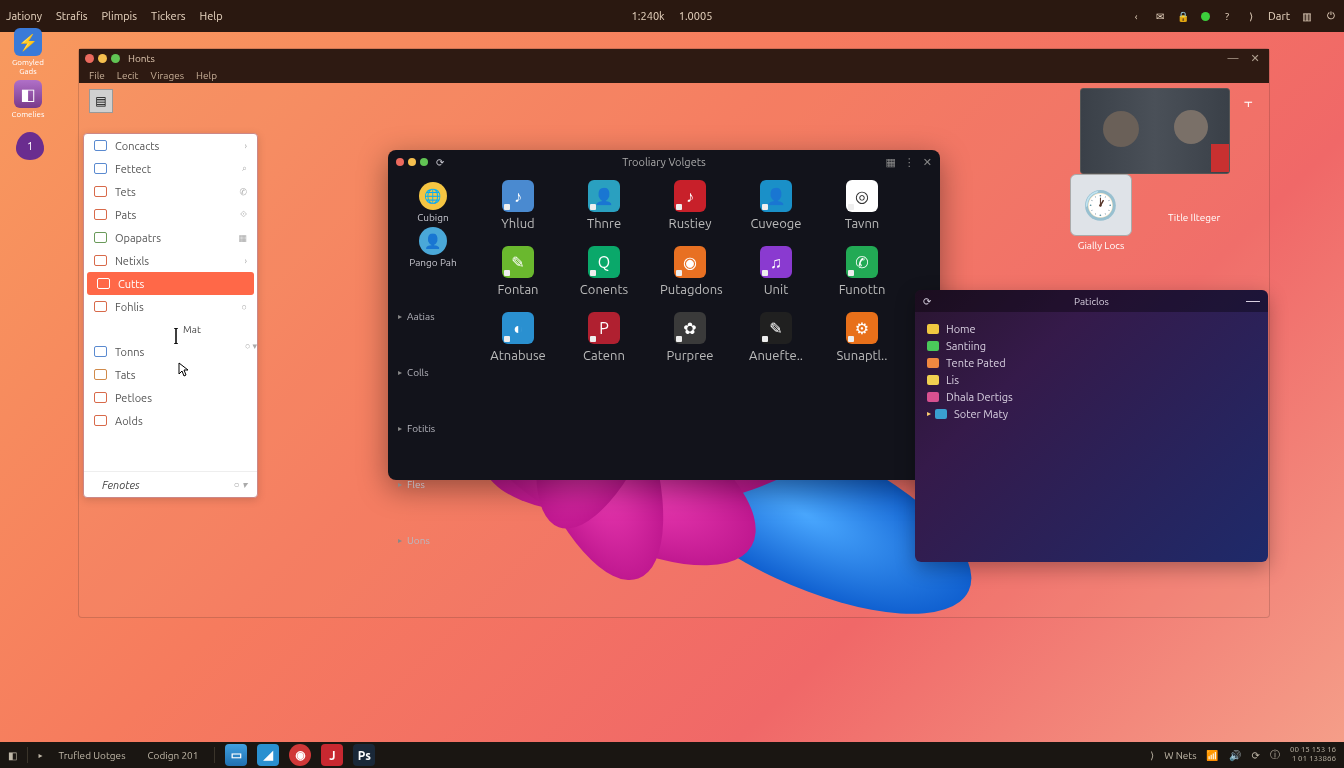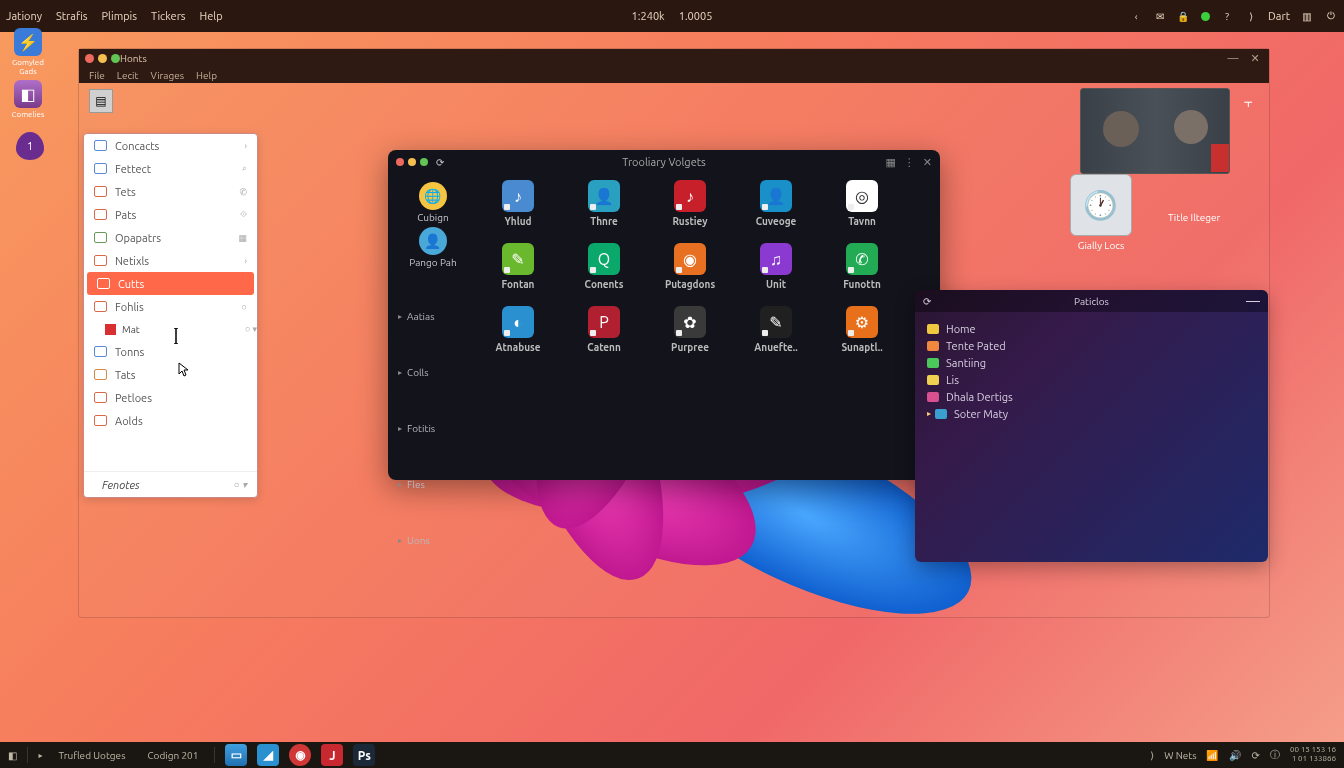--- a/index.html
+++ b/index.html
@@ -13,21 +13,21 @@
 .topbar-right { margin-left: auto; display: flex; gap: 10px; align-items: center; }
 .tray-ic { width: 14px; height: 14px; display: inline-flex; align-items: center; justify-content: center; font-size: 10px; }
 .tray-dot-green { width: 9px; height: 9px; border-radius: 50%; background: #3cce3c; }
 
 
 .desk-icon { position: absolute; width: 40px; text-align: center; font-size: 8px; color: #fff; }
 .desk-icon .box { width: 28px; height: 28px; margin: 0 auto 2px; border-radius: 6px; display: flex; align-items: center; justify-content: center; font-size: 16px; color: #fff; }
 
 
 .home-win { position: absolute; top: 48px; left: 78px; width: 1192px; height: 570px; background: rgba(240,150,120,0.15); border: 1px solid rgba(0,0,0,0.15); border-radius: 4px; }
-.home-titlebar { height: 18px; background: #2e1a12; display: flex; align-items: center; padding: 0 6px; gap: 0; font-size: 10px; color: #e0c8b0; }
+.home-titlebar { height: 18px; background: #2e1a12; display: flex; align-items: center; padding: 0 6px; gap: 8px; font-size: 10px; color: #e0c8b0; }
 .traffic { display: flex; gap: 4px; }
 .traffic span { width: 9px; height: 9px; border-radius: 50%; }
 .t-red{background:#ec6a5e}.t-yel{background:#f5bf4f}.t-grn{background:#61c454}
 .home-menu { height: 16px; background: #2e1a12; display: flex; gap: 12px; padding: 0 10px; font-size: 10px; color: #c8b098; align-items: center; }
 .home-toolbar { padding: 6px 10px; }
 .home-toolbar .btn { width: 24px; height: 24px; background: #d0d0d0; border: 1px solid #999; display: inline-flex; align-items: center; justify-content: center; font-size: 12px; }
 .home-winctrl { position: absolute; top: 2px; right: 6px; display: flex; gap: 6px; color: #b0a090; font-size: 11px; }
 .home-winctrl span { width: 16px; height: 14px; display: flex; align-items: center; justify-content: center; cursor: default; }
 
 
@@ -35,21 +35,21 @@
 
 
 .panel { position: absolute; top: 133px; left: 83px; width: 175px; height: 365px; background: #fff; border: 1px solid #c88; border-radius: 4px; box-shadow: 0 2px 8px rgba(0,0,0,0.15); font-size: 11px; color: #444; }
 .panel-hdr { height: 28px; background: linear-gradient(#ff7b5a,#ff6848); display: flex; align-items: center; padding: 0 8px; color: #fff; font-weight: 600; border-radius: 4px 4px 0 0; }
 .panel-hdr .pic { width: 14px; height: 14px; border: 1px solid #fff; margin-right: 8px; }
 .panel-hdr .burger { margin-left: auto; font-size: 14px; }
 .panel-item { height: 23px; display: flex; align-items: center; padding: 0 10px; gap: 8px; color: #555; position: relative; }
 .panel-item.selected { background: #ff6848; color: #fff; border-radius: 3px; margin: 0 3px; }
 .panel-item .pic { width: 13px; height: 11px; border: 1px solid currentColor; border-radius: 2px; flex: none; }
 .panel-item .chev { margin-left: auto; font-size: 9px; color: #aaa; }
-.panel-sub { padding-left: 21px; font-size: 10px; height: 22px; display: flex; align-items: center; gap: 6px; }
+.panel-sub { padding-left: 43px; font-size: 10px; height: 22px; display: flex; align-items: center; gap: 6px; flex-direction: column; }
 .panel-sub .sw { width: 11px; height: 11px; background: #d83030; }
 .panel-footer { position: absolute; bottom: 0; left: 0; right: 0; height: 26px; border-top: 1px solid #eee; display: flex; align-items: center; padding: 0 10px; gap: 8px; font-style: italic; }
 .panel-footer .chev { margin-left: auto; font-size: 10px; color: #aaa; }
 
 
 .dark-win { position: absolute; top: 150px; left: 388px; width: 552px; height: 330px; background: #12131b; border-radius: 8px; box-shadow: 0 8px 30px rgba(0,0,0,0.4); color: #c8c8d0; font-size: 10px; }
 .dark-title { height: 24px; display: flex; align-items: center; padding: 0 8px; position: relative; }
 .dark-title .traffic span{width:8px;height:8px}
 .dark-title .ttl { position: absolute; left: 50%; transform: translateX(-50%); color: #aaa; font-size: 11px; }
 .dark-title .wctrl { margin-left: auto; display: flex; gap: 8px; color: #888; font-size: 11px; }
@@ -57,21 +57,21 @@
 .dark-side { width: 90px; padding: 8px 6px; font-size: 10px; }
 .dark-side-icon { text-align: center; margin-bottom: 4px; }
 .dark-side-icon .circ { width: 28px; height: 28px; border-radius: 50%; margin: 0 auto 2px; display: flex; align-items: center; justify-content: center; font-size: 14px; }
 .dark-side-item { height: 16px; display: flex; align-items: center; gap: 5px; padding: 0 4px; color: #b8b8c0; margin-top: 40px; }
 .dark-side-item::before { content: "▸"; font-size: 8px; color: #888; }
 .dark-grid { flex: 1; padding: 6px 10px; }
 .dark-row { display: flex; gap: 26px; margin-bottom: 16px; }
 .dark-app { width: 60px; text-align: center; }
 .dark-app .tile { width: 32px; height: 32px; border-radius: 6px; margin: 0 auto 4px; display: flex; align-items: center; justify-content: center; font-size: 16px; color: #fff; position: relative; }
 .dark-app .tile::after { content: ""; position: absolute; bottom: 2px; left: 2px; width: 6px; height: 6px; background: #eee; border-radius: 1px; }
-.dark-app .lbl { font-size: 10px; color: #bbb; font-weight: bold; }
+.dark-app .lbl { font-size: 13px; color: #bbb; }
 
 
 .part-win { position: absolute; top: 290px; left: 915px; width: 353px; height: 272px; background: linear-gradient(135deg,#2a1530 0%, #351a4a 30%, #1e2a6a 100%); border-radius: 6px; box-shadow: 0 6px 20px rgba(0,0,0,0.3); color: #d8d0e0; font-size: 11px; }
 .part-title { height: 22px; background: rgba(0,0,0,0.35); display: flex; align-items: center; padding: 0 8px; border-radius: 6px 6px 0 0; font-size: 10px; }
 .part-title .ttl { position: absolute; left: 50%; transform: translateX(-50%); }
 .part-title .min { margin-left: auto; font-size: 14px; cursor: default; }
 .part-list { padding: 8px 0; }
 .part-item { height: 17px; display: flex; align-items: center; padding: 0 12px; gap: 7px; }
 .part-item .ic { width: 12px; height: 10px; border-radius: 2px; }
 .part-item .arrow { font-size: 8px; color: #ffd070; margin-right: -3px; }
@@ -382,27 +382,27 @@
     <span class="min">—</span>
   </div>
   <div class="part-list" id="part-list">
       <div class="part-item">
 
     <span class="ic" style="background:#f0c840"></span>
     <span>Home</span>
   </div>
       <div class="part-item">
 
+    <span class="ic" style="background:#4ac85a"></span>
+    <span>Santiing</span>
+  </div>
+      <div class="part-item">
+
     <span class="ic" style="background:#f08840"></span>
     <span>Tente Pated</span>
-  </div>
-      <div class="part-item">
-
-    <span class="ic" style="background:#4ac85a"></span>
-    <span>Santiing</span>
   </div>
       <div class="part-item">
 
     <span class="ic" style="background:#f0d050"></span>
     <span>Lis</span>
   </div>
       <div class="part-item">
 
     <span class="ic" style="background:#d85090"></span>
     <span>Dhala Dertigs</span>

